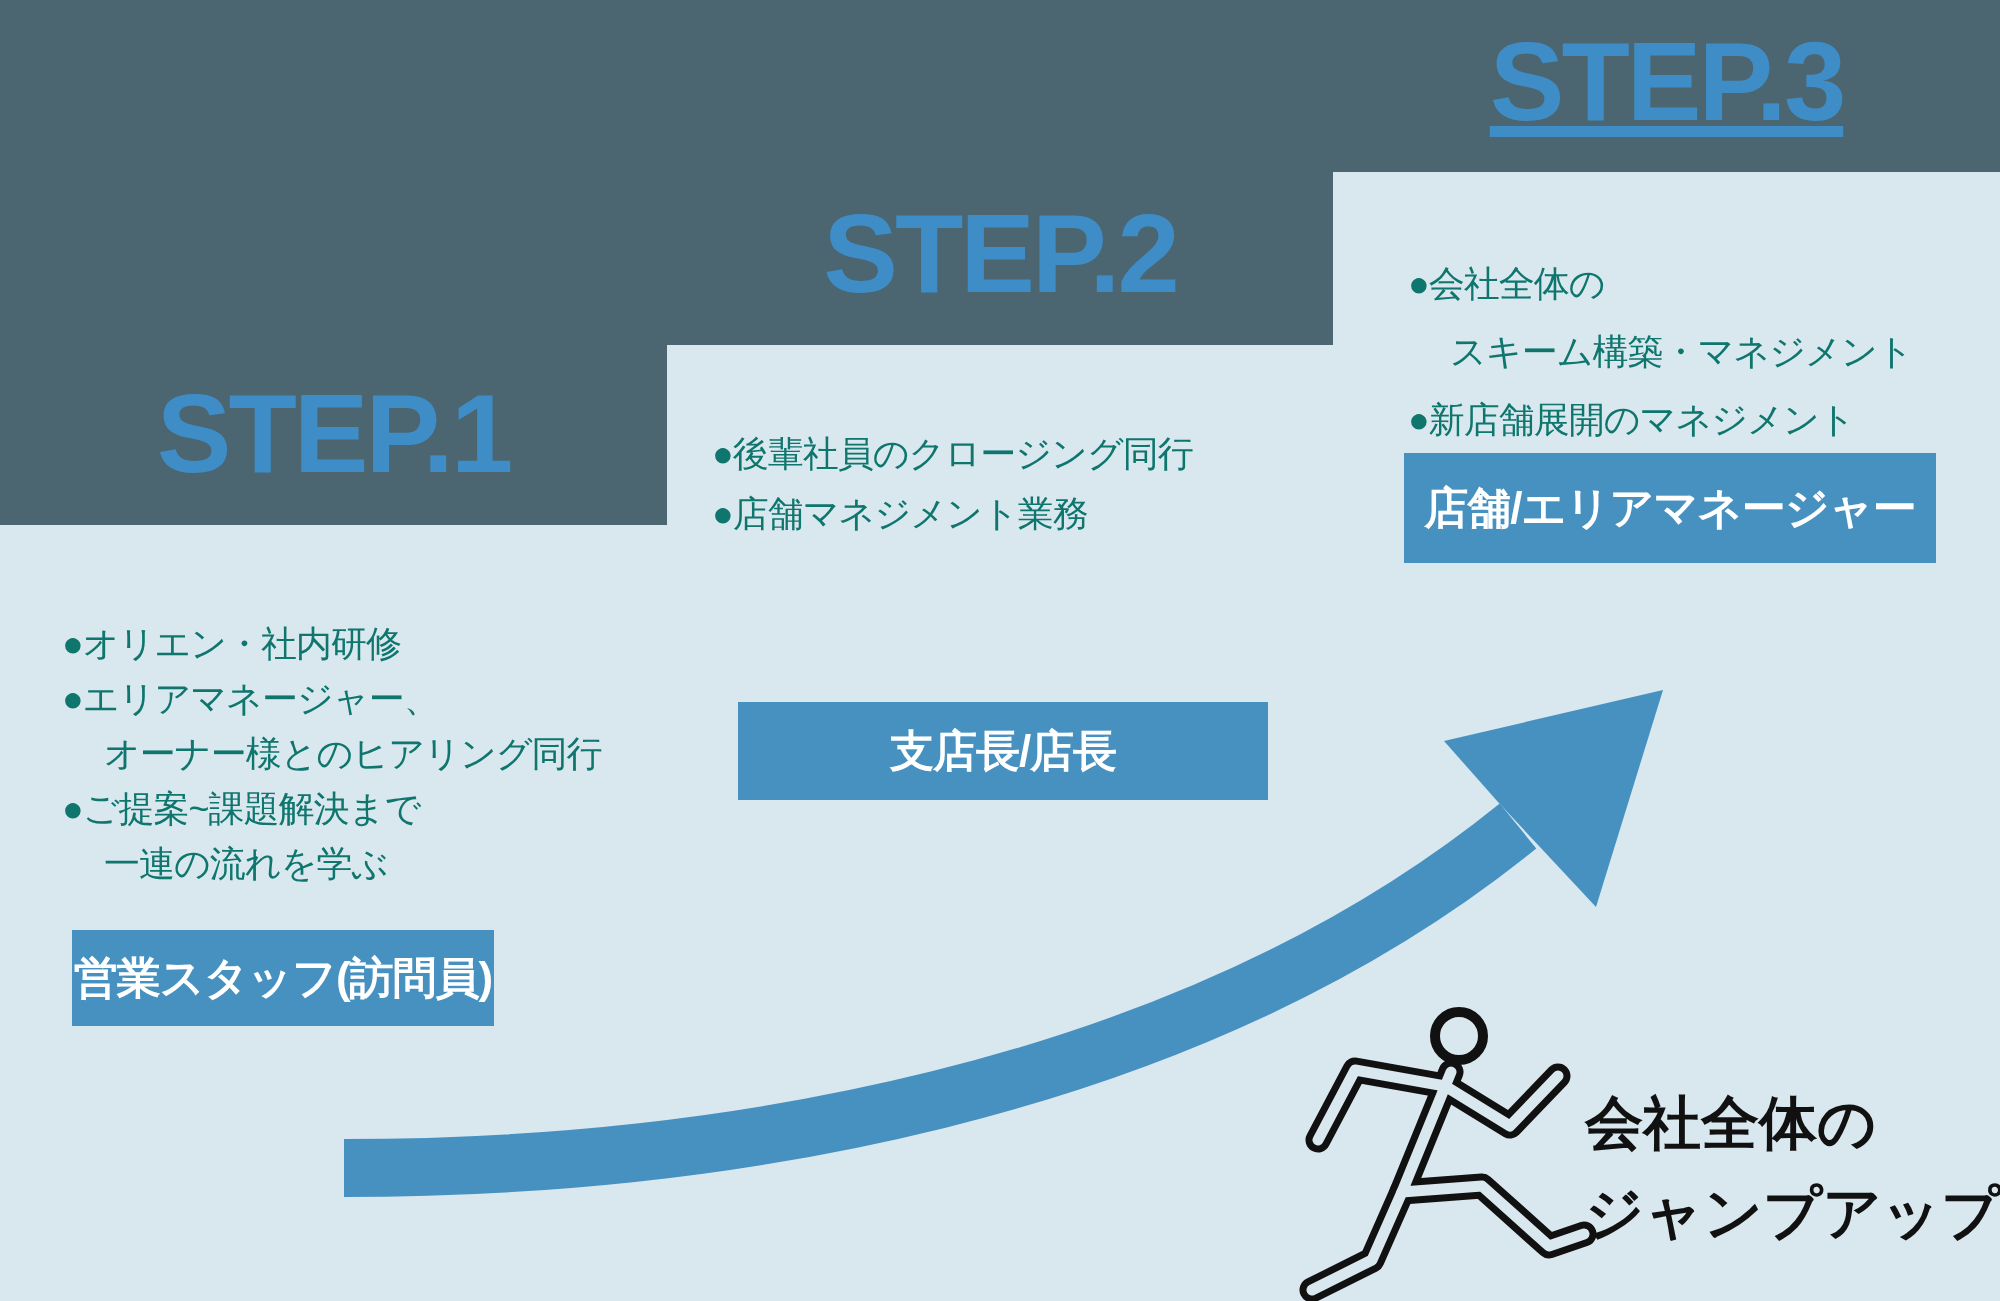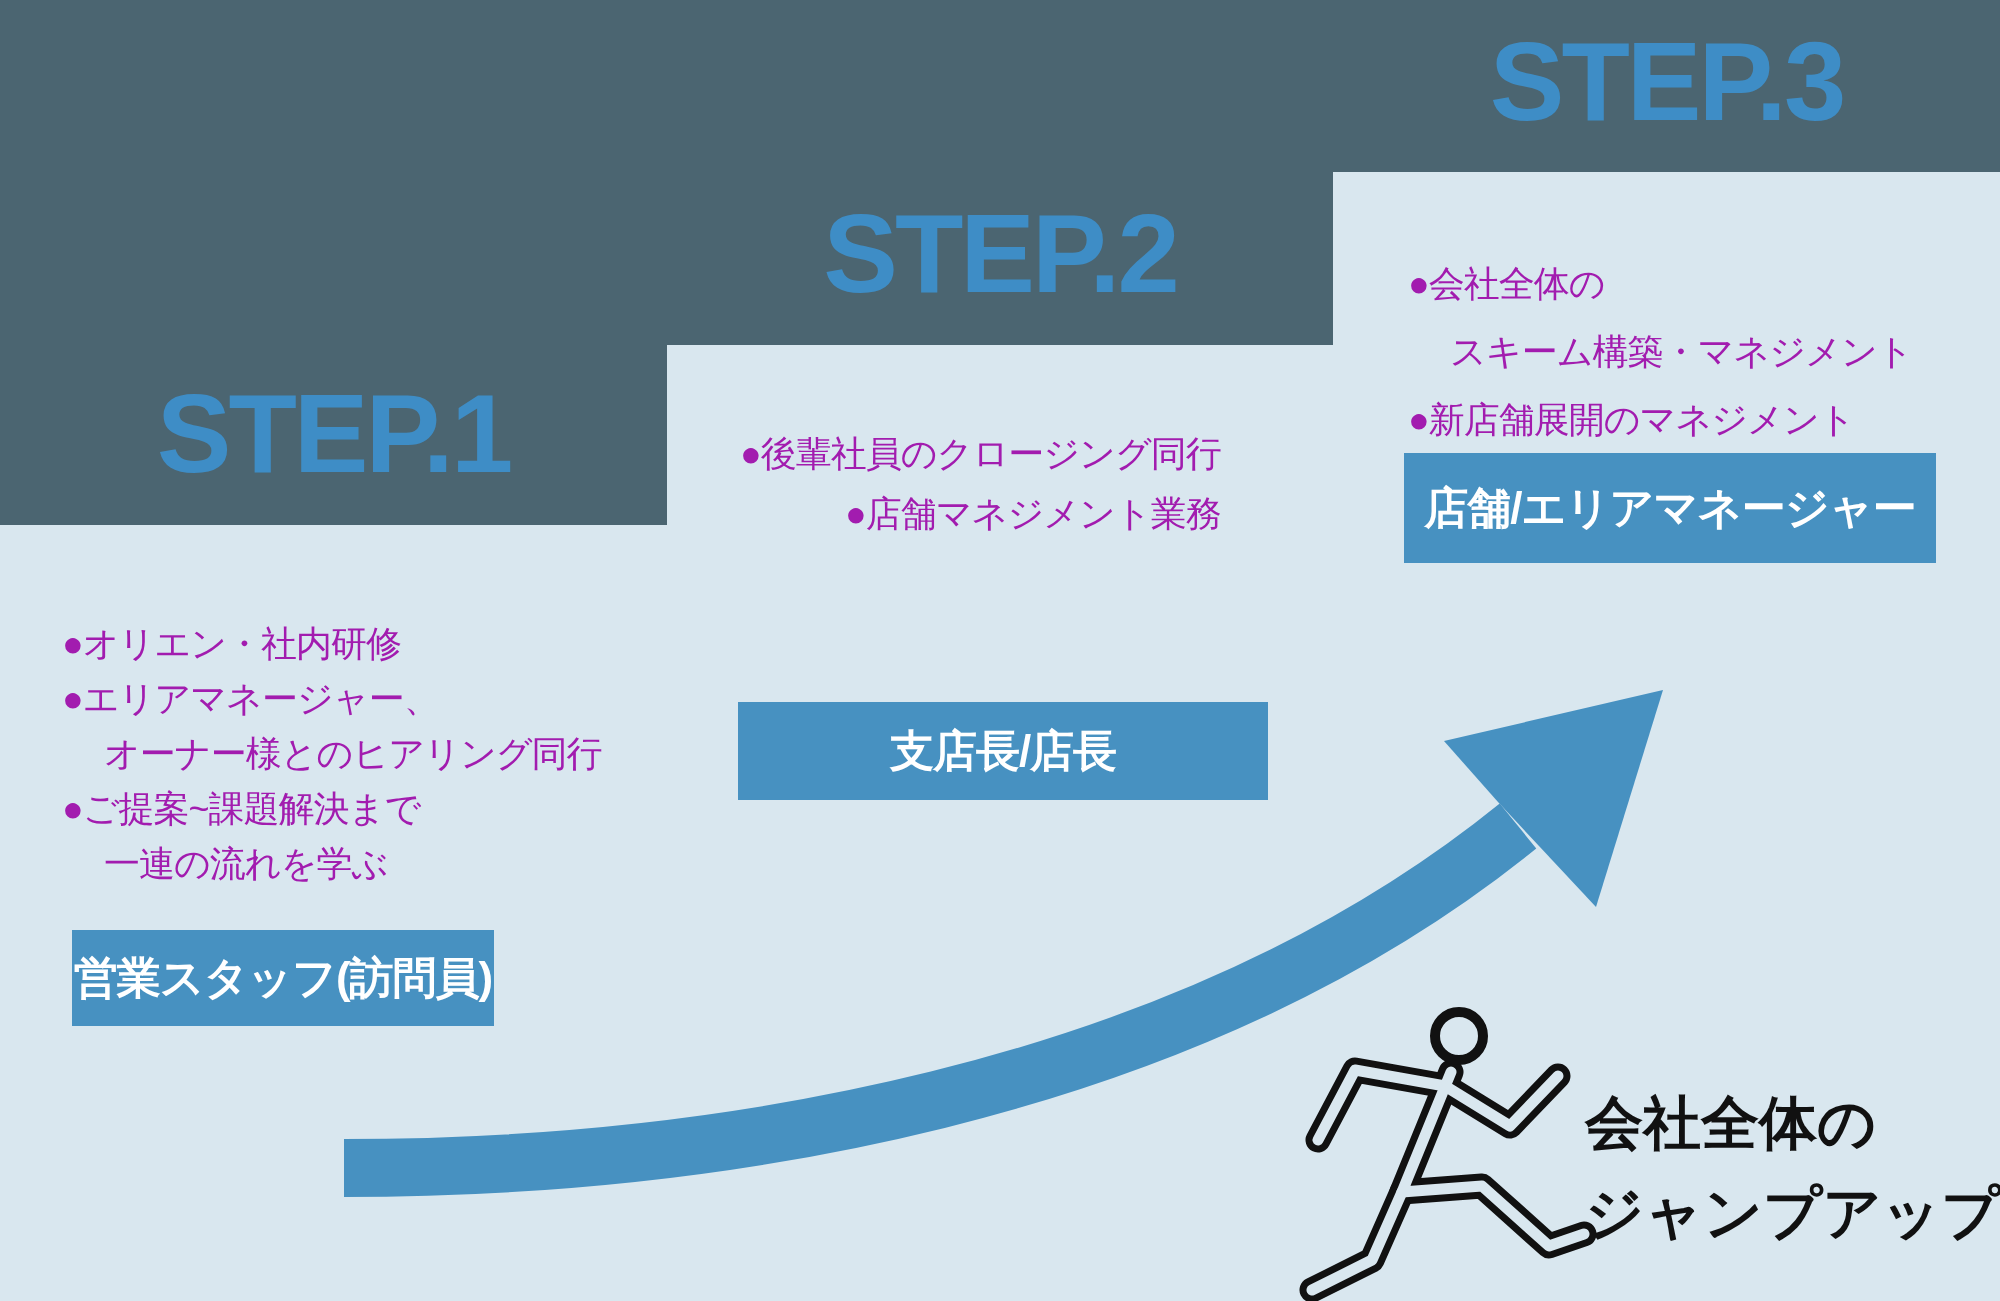--- a/index.html
+++ b/index.html
@@ -19,34 +19,34 @@
     position:absolute;
     text-align:center;
     font-weight:700;
     font-size:112px;
     letter-spacing:-3px;
     line-height:1;
     color:#3e8dc6;
   }
   .step-title.s1{left:0;width:667px;top:378px;}
   .step-title.s2{left:667px;width:666px;top:198px;}
-  .step-title.s3{left:1333px;width:667px;top:26px;}
+  .step-title.s3{left:1333px;width:667px;top:26px;text-decoration:underline;}
 
   .bullets{
     position:absolute;
-    color:#a21caf;
+    color:#0f766e;
     font-size:36px;
     font-weight:500;
     letter-spacing:-1px;
     white-space:nowrap;
   }
   .bullets .line{display:block;}
   .bullets .indent{padding-left:42px;}
   .bullets.b1{left:62px;top:616px;line-height:55px;}
-  .bullets.b2{left:740px;top:424px;line-height:60px;text-align:right;}
+  .bullets.b2{left:712px;top:424px;line-height:60px;}
   .bullets.b3{left:1408px;top:250px;line-height:68px;}
 
   .role-box{
     position:absolute;
     background:#4791c1;
     color:#ffffff;
     display:flex;align-items:center;justify-content:center;
     font-weight:700;
     font-size:44px;
     letter-spacing:-1px;

